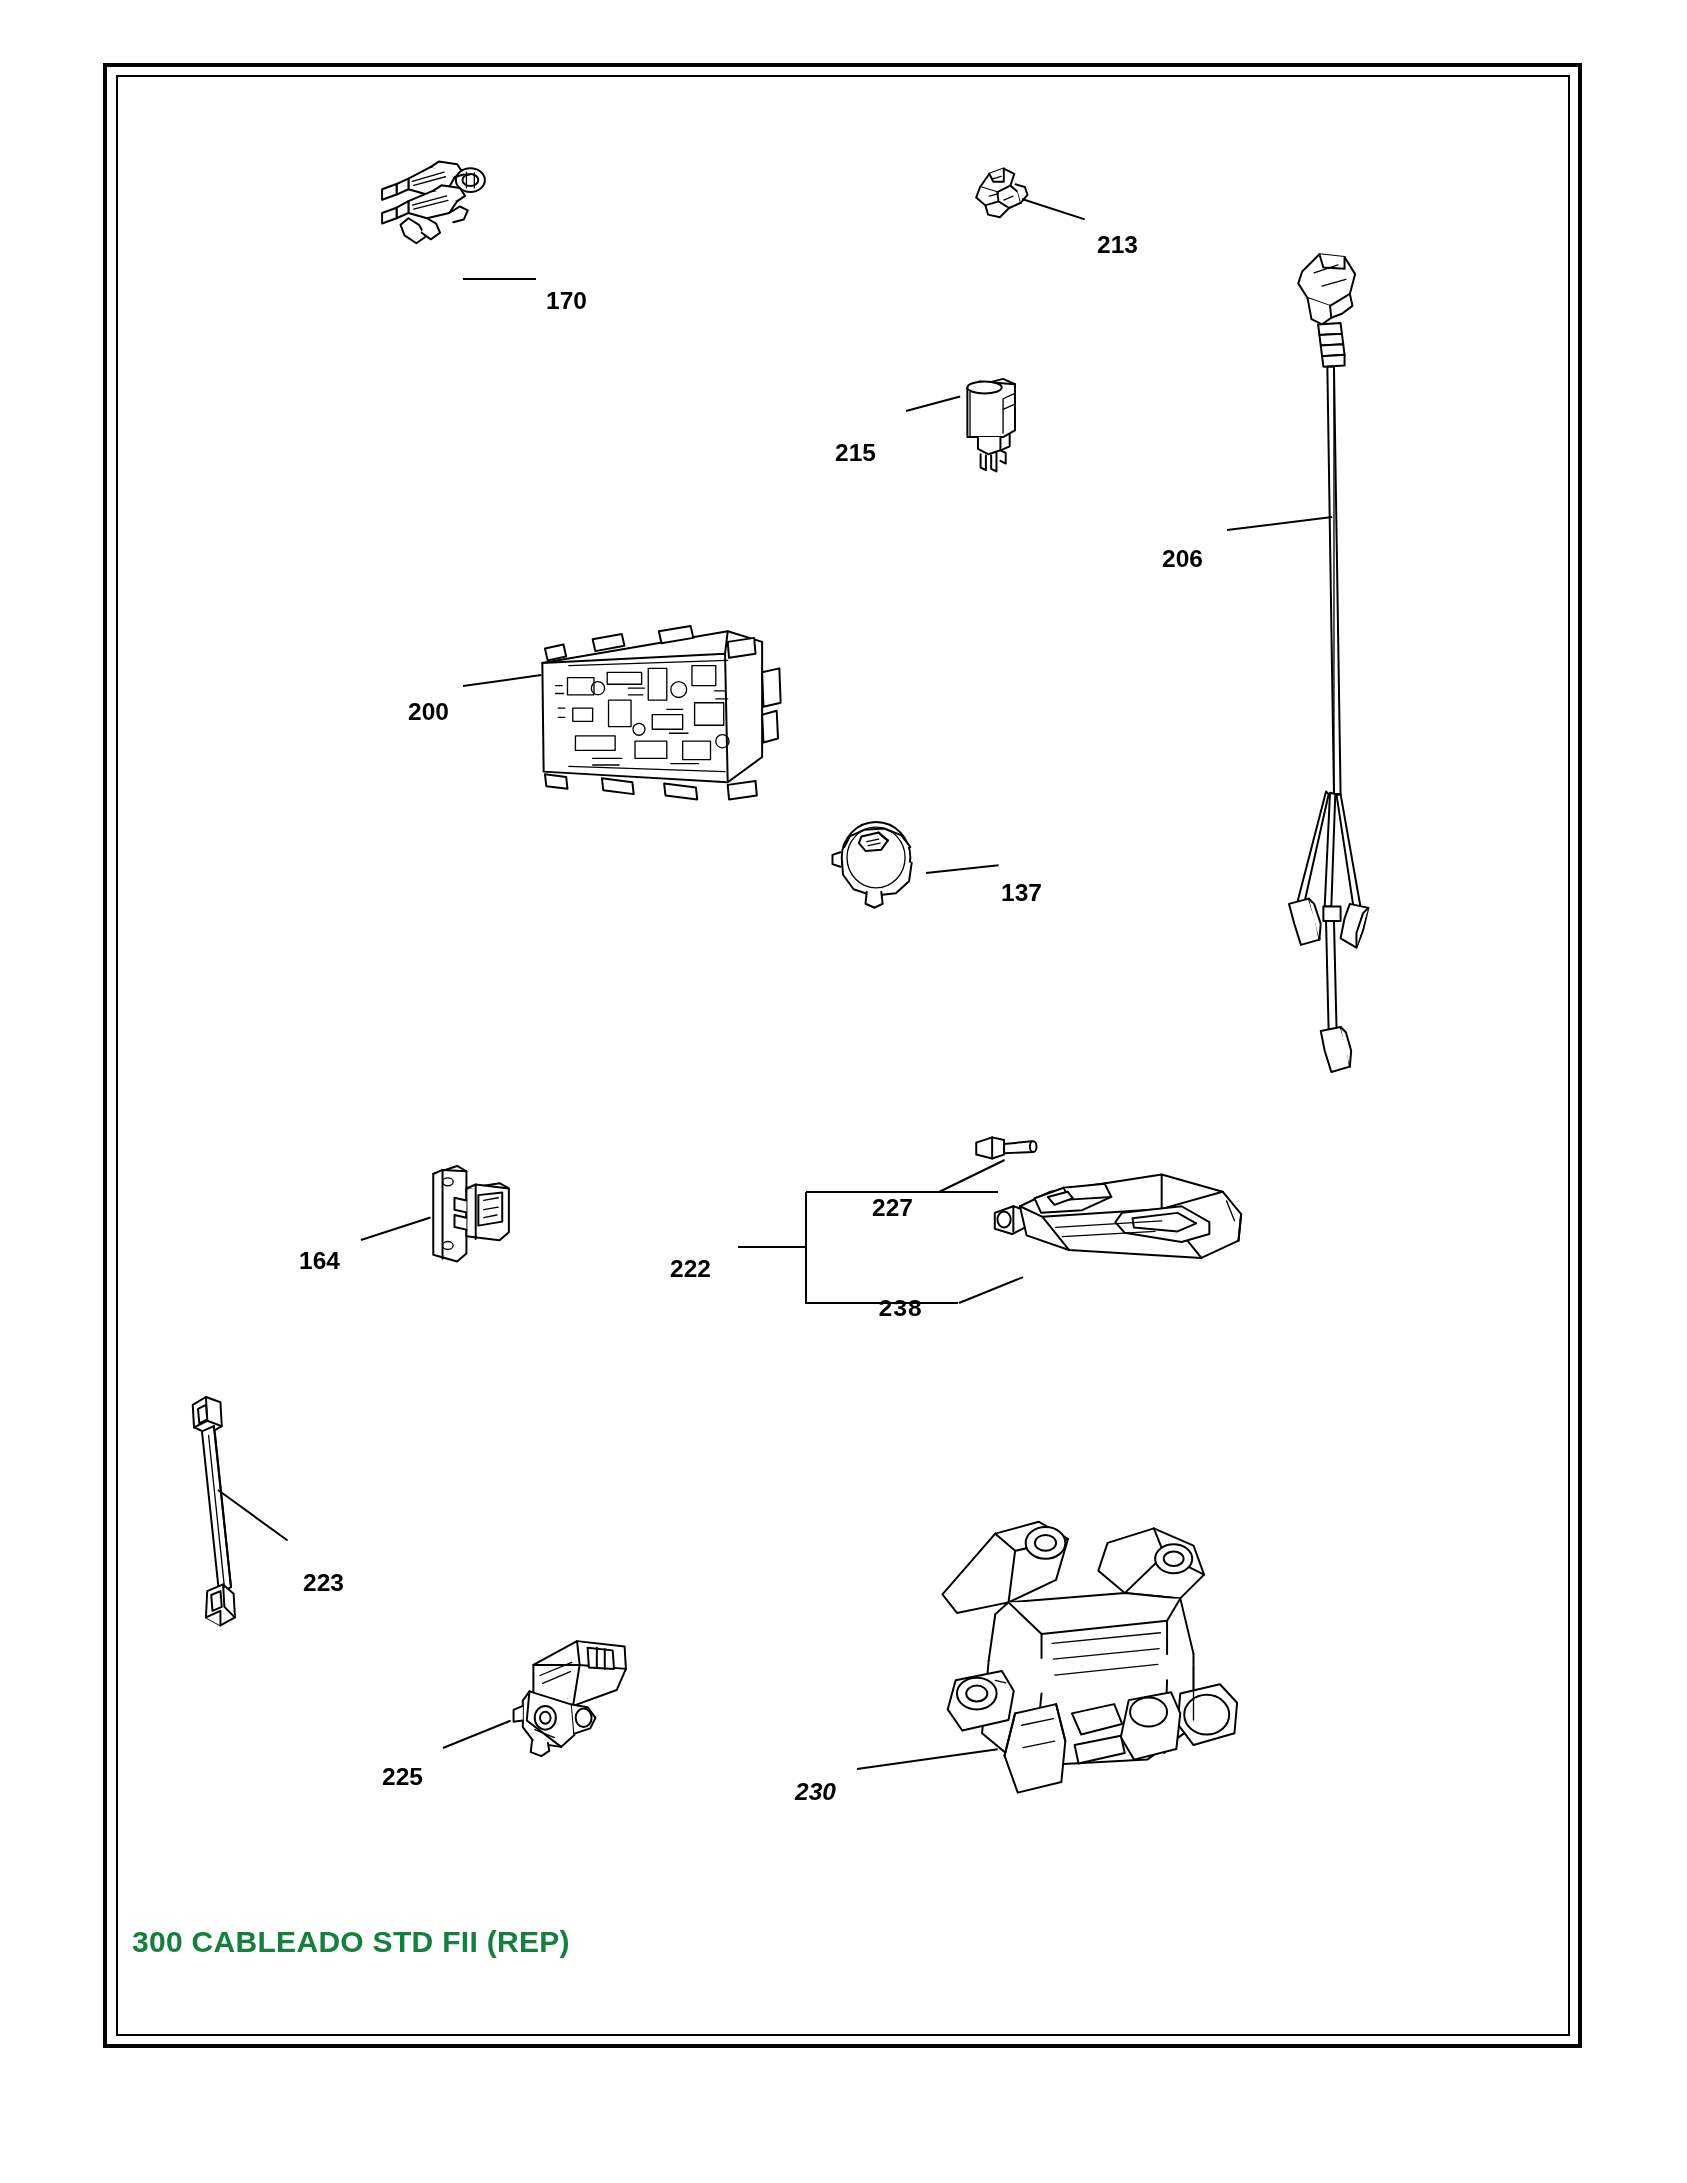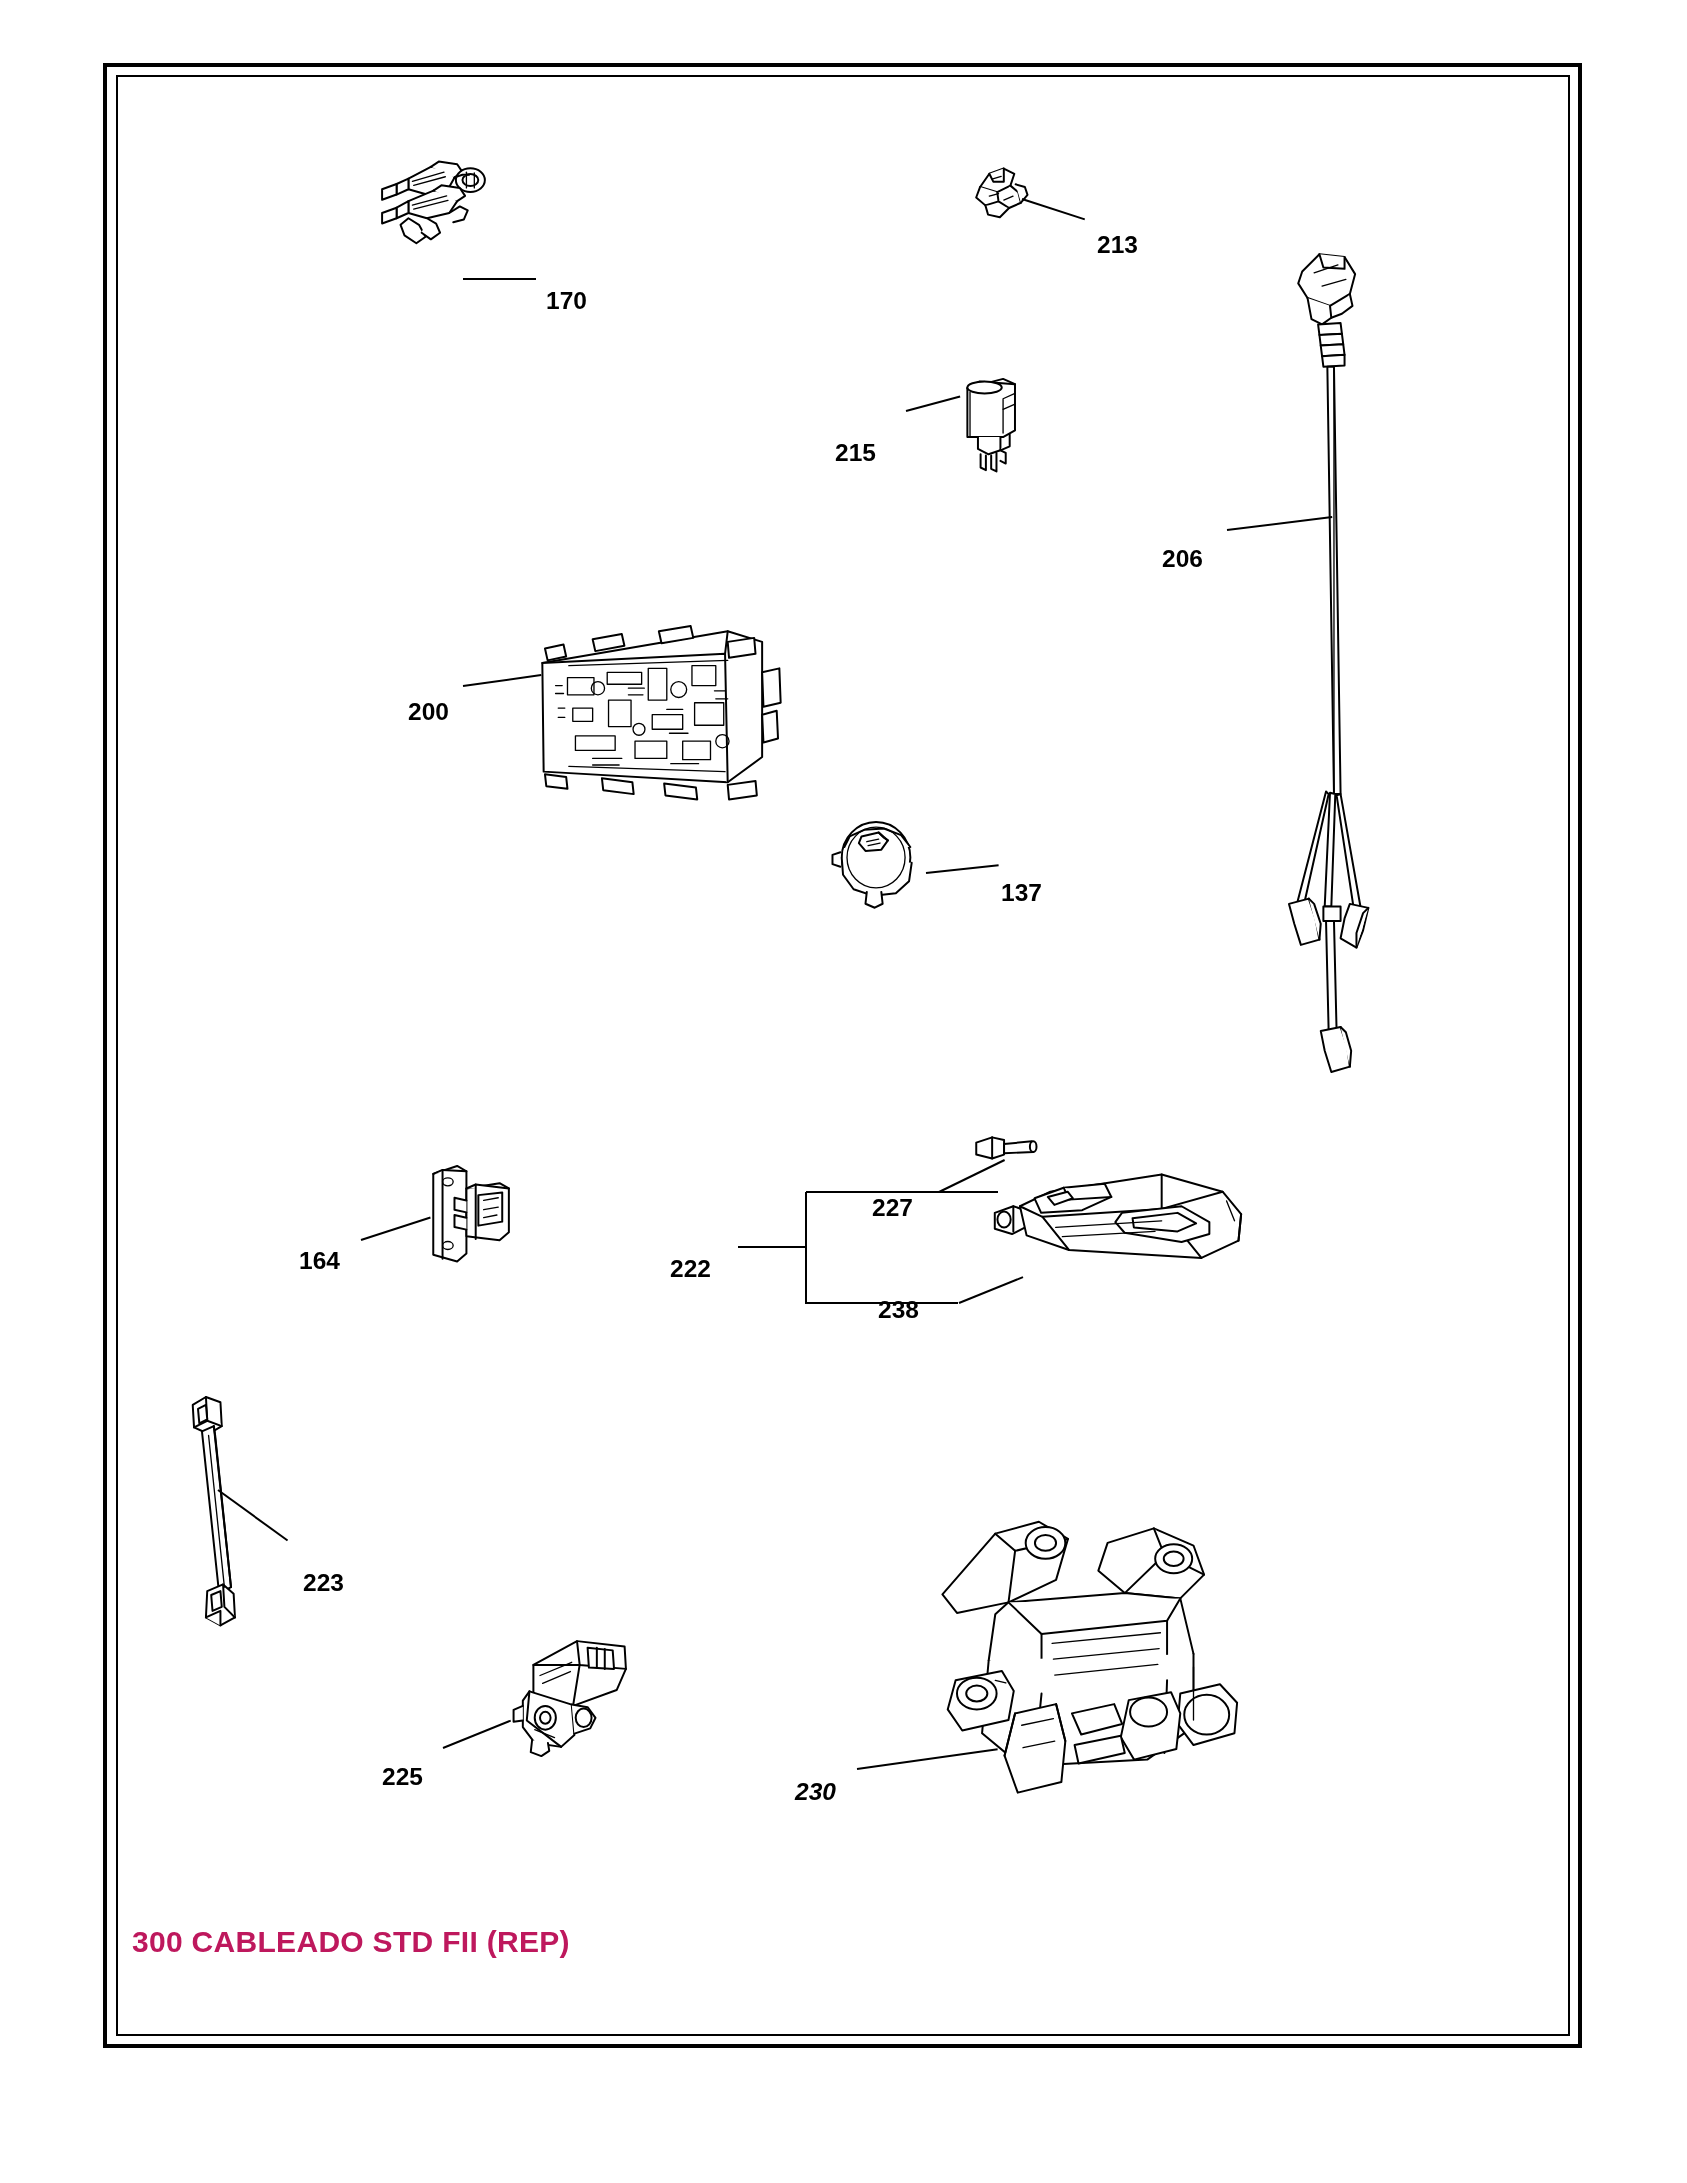--- a/index.html
+++ b/index.html
@@ -42,21 +42,21 @@
     box-sizing: border-box;
   }
 
   #caption {
     position: absolute;
     left: 132px;
     top: 1925px;
     font-size: 30px;
     font-weight: bold;
     letter-spacing: 0.3px;
-    color: #be185d;
+    color: #15803d;
     white-space: nowrap;
   }
 
   .callout {
     position: absolute;
     font-size: 24.5px;
     font-weight: bold;
     color: #000000;
     white-space: nowrap;
     margin-top: 26px;
@@ -356,21 +356,21 @@
   <div class="leader" style="left:939px; top:1191px; width:73px; transform: rotate(-26deg);"></div>
   <div class="callout" style="left:872px; top:1168px;">227</div>
 
   <div class="leader" style="left:738px; top:1246px; width:69px;"></div>
   <div class="leader" style="left:806px; top:1191px; width:112px; transform: rotate(90deg); transform-origin: 0 50%;"></div>
   <div class="leader" style="left:806px; top:1191px; width:192px;"></div>
   <div class="leader" style="left:806px; top:1302px; width:152px;"></div>
   <div class="callout" style="left:670px; top:1229px;">222</div>
 
   <div class="leader" style="left:959px; top:1302px; width:69px; transform: rotate(-22deg);"></div>
-  <div class="callout" style="left:878px; top:1270px;">238</div>
+  <div class="callout" style="left:878px; top:1270px;font-family:Liberation Mono, monospace;">238</div>
 
   <div class="part" style="left:165px; top:1389px;">
     <svg width="99" height="251" viewBox="0 0 150 380">
       <g class="lw">
         <path d="M42 24 L62 12 L84 20 L86 56 L66 68 L44 58 Z"></path>
         <path d="M62 12 L64 48 L86 56"></path>
         <path d="M44 58 L64 48"></path>
         <path d="M50 30 L62 24 L64 46 L52 52 Z"></path>
         <path d="M56 64 L74 56 L100 300 L82 310 Z"></path>
         <path d="M74 56 L76 70 L100 300"></path>

